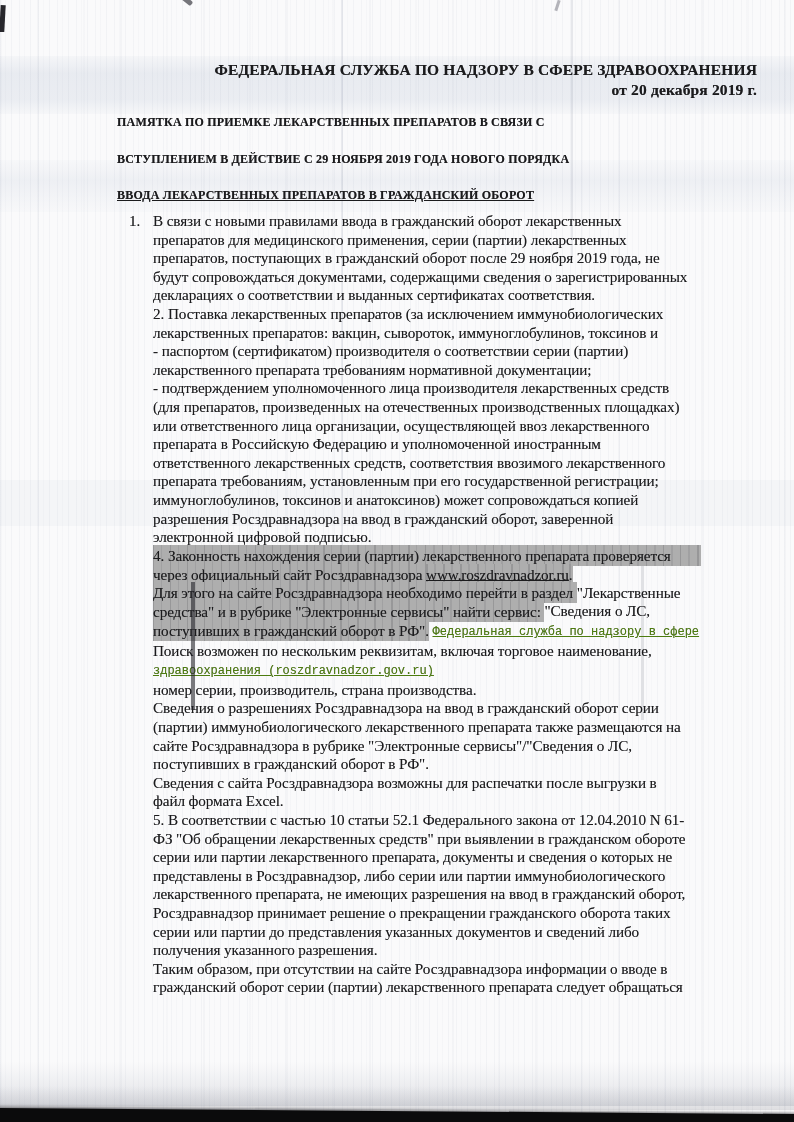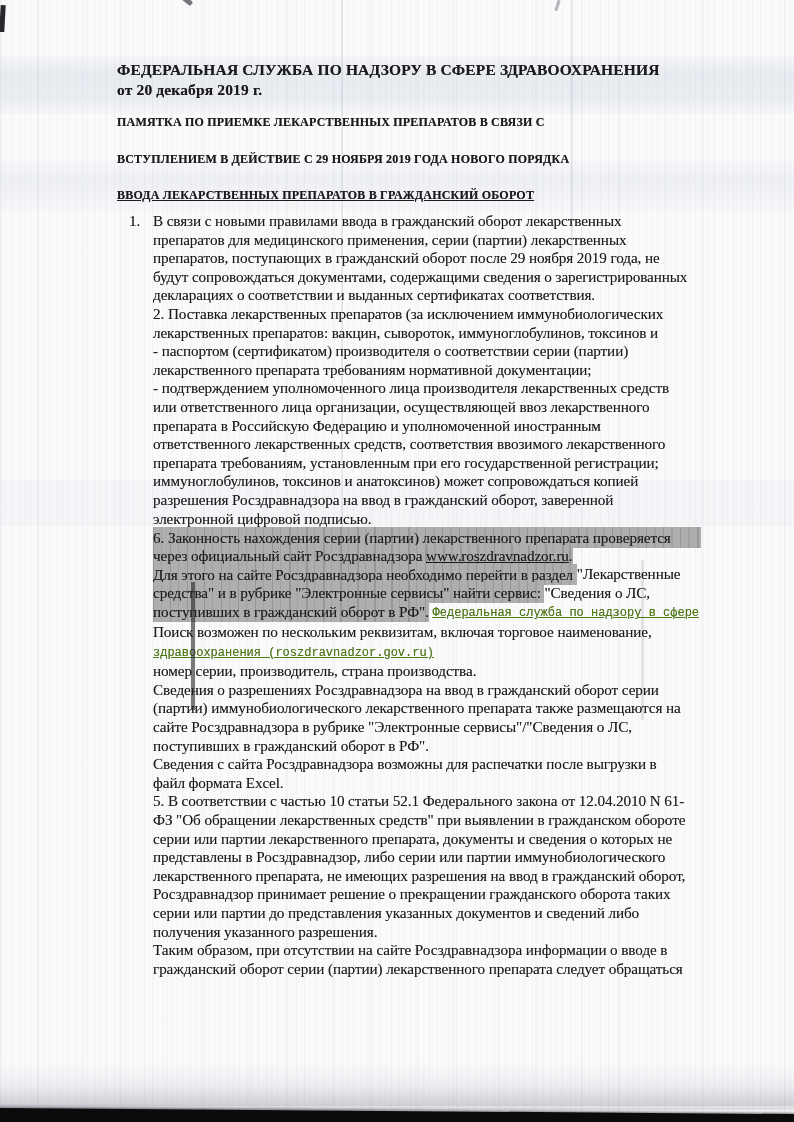--- a/index.html
+++ b/index.html
@@ -39,20 +39,21 @@
   .scan-band {
     position:absolute; left:-6px; top:1111px; width:806px; height:24px;
     background:#0b0b0c; transform:rotate(0.45deg);
     box-shadow:0 -1.5px 2.5px rgba(50,50,55,.55); z-index:5; pointer-events:none;
   }
   
   .org {
     position:absolute; left:117px; top:60px; width:640px;
     font-size:15.5px; font-weight:700; line-height:19.5px; letter-spacing:.15px;
     text-shadow:0 0 .4px rgba(25,25,28,.6);
+    text-align:right;
   }
   .title-line {
     position:absolute; left:117px; width:660px;
     font-size:12px; font-weight:700; letter-spacing:.2px; white-space:nowrap;
     text-shadow:0 0 .4px rgba(25,25,28,.6);
   }
   .t0 { top:115px; } .t1 { top:151.5px; } .t2 { top:188px;text-decoration:underline; }
   .body {
     position:absolute; left:153px; top:212px; width:600px;
     font-size:15.2px; line-height:18.6px; letter-spacing:-.1px;
@@ -104,28 +105,29 @@
       <div class="line"><span class="marker">1.</span><span>В связи с новыми правилами ввода в гражданский оборот лекарственных</span></div>
       <div class="line"><span>препаратов для медицинского применения, серии (партии) лекарственных</span></div>
       <div class="line"><span>препаратов, поступающих в гражданский оборот после 29 ноября 2019 года, не</span></div>
       <div class="line"><span>будут сопровождаться документами, содержащими сведения о зарегистрированных</span></div>
       <div class="line"><span>декларациях о соответствии и выданных сертификатах соответствия.</span></div>
       <div class="line"><span>2. Поставка лекарственных препаратов (за исключением иммунобиологических</span></div>
       <div class="line"><span>лекарственных препаратов: вакцин, сывороток, иммуноглобулинов, токсинов и</span></div>
       <div class="line"><span>- паспортом (сертификатом) производителя о соответствии серии (партии)</span></div>
       <div class="line"><span>лекарственного препарата требованиям нормативной документации;</span></div>
       <div class="line"><span>- подтверждением уполномоченного лица производителя лекарственных средств</span></div>
+      <div class="line"><span>(для препаратов, произведенных на отечественных производственных площадках)</span></div>
       <div class="line"><span>или ответственного лица организации, осуществляющей ввоз лекарственного</span></div>
       <div class="line"><span>препарата в Российскую Федерацию и уполномоченной иностранным</span></div>
       <div class="line"><span>ответственного лекарственных средств, соответствия ввозимого лекарственного</span></div>
       <div class="line"><span>препарата требованиям, установленным при его государственной регистрации;</span></div>
       <div class="line"><span>иммуноглобулинов, токсинов и анатоксинов) может сопровождаться копией</span></div>
       <div class="line"><span>разрешения Росздравнадзора на ввод в гражданский оборот, заверенной</span></div>
       <div class="line"><span>электронной цифровой подписью.</span></div>
-      <div class="line"><span class="hl hx">6. Законность нахождения серии (партии) лекарственного препарата проверяется</span></div>
+      <div class="line"><span class="hl hx">4. Законность нахождения серии (партии) лекарственного препарата проверяется</span></div>
       <div class="line"><span class="hl">через официальный сайт Росздравнадзора </span><span class="hl ul">www.roszdravnadzor.ru</span><span class="hl">.</span></div>
       <div class="line"><span class="hl">Для этого на сайте Росздравнадзора необходимо перейти в раздел </span><span>"Лекарственные</span></div>
       <div class="line"><span class="hl">средства" и в рубрике "Электронные сервисы" найти сервис: </span><span>"Сведения о ЛС,</span></div>
       <div class="line"><span class="hl">поступивших в гражданский оборот в РФ".</span><span>&nbsp;</span><span class="lnk">Федеральная служба по надзору в сфере</span></div>
       <div class="line"><span>Поиск возможен по нескольким реквизитам, включая торговое наименование,</span></div>
       <div class="line"><span class="lnk">здравоохранения (roszdravnadzor.gov.ru)</span></div>
       <div class="line"><span>номер серии, производитель, страна производства.</span></div>
       <div class="line"><span>Сведения о разрешениях Росздравнадзора на ввод в гражданский оборот серии</span></div>
       <div class="line"><span>(партии) иммунобиологического лекарственного препарата также размещаются на</span></div>
       <div class="line"><span>сайте Росздравнадзора в рубрике "Электронные сервисы"/"Сведения о ЛС,</span></div>

